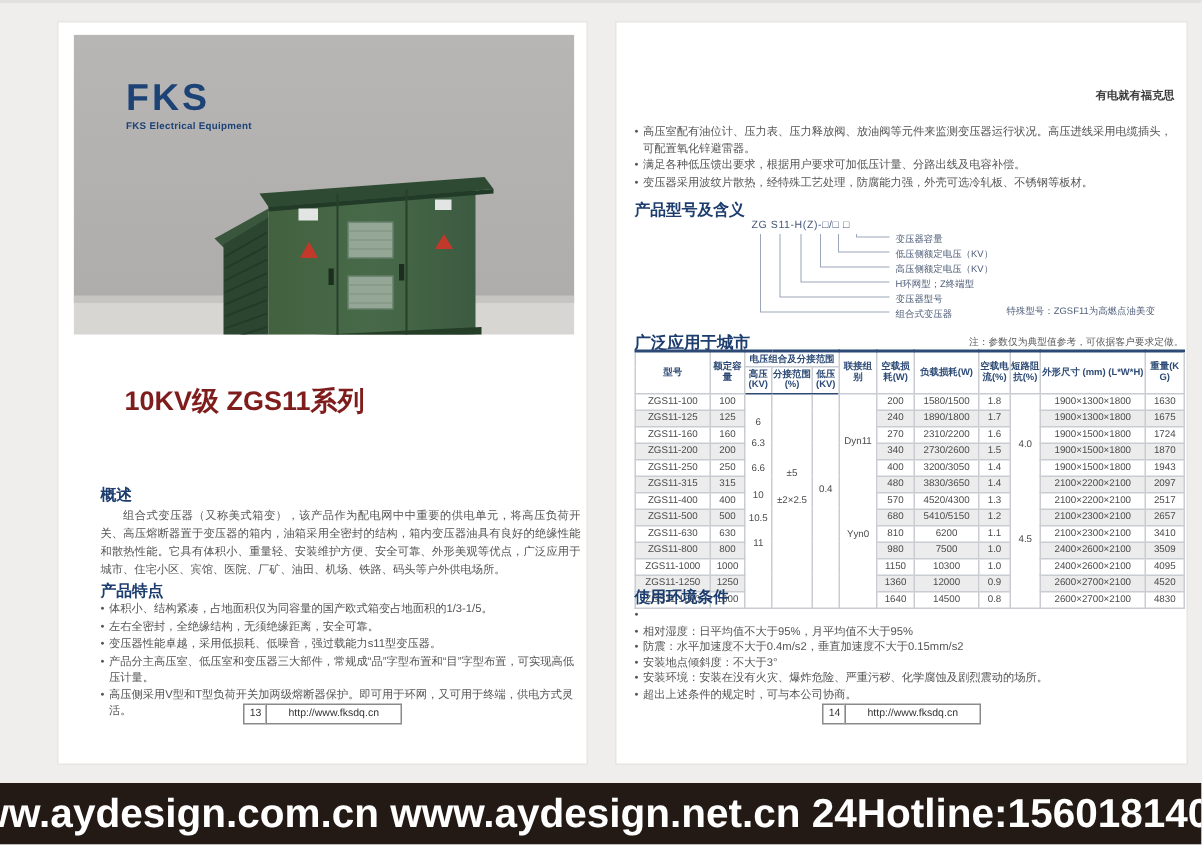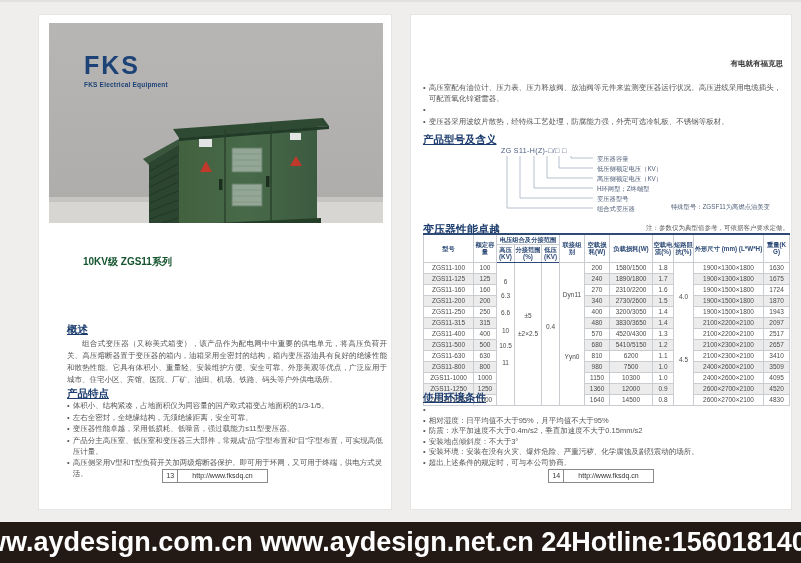--- a/index.html
+++ b/index.html
@@ -8,22 +8,22 @@
   .stage { position:absolute; left:0; top:0; width:801px; height:522px; background:#efeeec; border-top:2px solid #e2e1df; }
   .page { position:absolute; top:12px; height:496px; background:#ffffff; border:1px solid #e6e5e3; }
   .page.left  { left:38px;  width:354px; }
   .page.right { left:410px; width:382px; }
 
   
   .photo { position:absolute; left:10px; top:8px; width:334px; height:200px; overflow:hidden; }
   .logo { position:absolute; left:35px; top:30px; color:#1d4276; }
   .logo-text { font-size:25px; font-weight:800; letter-spacing:2px; line-height:1; }
   .logo-sub { font-size:6.5px; font-weight:700; margin-top:3px; letter-spacing:.2px; }
-  .prod-title { position:absolute; left:44px; top:240px; color:#14532d; font-size:10px; font-weight:700; line-height:1.35; }
-  .sec-h { position:absolute; color:#1c3d6e; font-size:10.5px; font-weight:700;text-decoration:underline; }
+  .prod-title { position:absolute; left:44px; top:240px; color:#7f1d1d; font-size:18px; font-weight:700; line-height:1.35; }
+  .sec-h { position:absolute; color:#1c3d6e; font-size:10.5px; font-weight:700; }
   .body-text { position:absolute; font-size:7.5px; color:#555; line-height:1.6; text-align:justify; }
   .indent { text-indent:2em; }
   .blist { position:absolute; }
   .bullet-item { display:flex; gap:3px; font-size:7.5px; color:#555; line-height:1.42; margin-bottom:1px; }
   .bullet-item .bm { color:#555; flex:0 0 auto; }
   .page-footer { position:absolute; left:0; right:0; display:flex; justify-content:center; gap:0; }
   .pg-no, .pg-url { border:1px solid #8a8a8a; height:14px; line-height:12px; font-size:7px; color:#333; background:#fff; }
   .pg-no { width:16px; text-align:center; }
   .pg-url { padding:0 14px; margin-left:-1px; }
 
@@ -174,20 +174,21 @@
 
     <div class="slogan">有电就有福克思</div>
 
     <div class="blist" style="left:12px; top:68px; width:360px;">
         <div class="bullet-item">
           <span class="bm">•</span>
           <span>高压室配有油位计、压力表、压力释放阀、放油阀等元件来监测变压器运行状况。高压进线采用电缆插头，可配置氧化锌避雷器。</span>
         </div>
         <div class="bullet-item">
           <span class="bm">•</span>
+          <span>满足各种低压馈出要求，根据用户要求可加低压计量、分路出线及电容补偿。</span>
         </div>
         <div class="bullet-item">
           <span class="bm">•</span>
           <span>变压器采用波纹片散热，经特殊工艺处理，防腐能力强，外壳可选冷轧板、不锈钢等板材。</span>
         </div>
       </div>
 
     <div class="sec-h" style="left:12px; top:118px;">产品型号及含义</div>
 
     <div class="diagram">
@@ -205,21 +206,21 @@
       <div class="dg-label" style="top:10px;">变压器容量</div>
       <div class="dg-label" style="top:20px;">低压侧额定电压（KV）</div>
       <div class="dg-label" style="top:30px;">高压侧额定电压（KV）</div>
       <div class="dg-label" style="top:40px;">H环网型；Z终端型</div>
       <div class="dg-label" style="top:50px;">变压器型号</div>
       <div class="dg-label" style="top:60px;">组合式变压器</div>
       <div class="special-note">特殊型号：ZGSF11为高燃点油美变</div>
     </div>
 
     <div class="params-row">
-      <span class="sec-h" style="position:static;font-size:11px;">变压器性能卓越</span>
+      <span class="sec-h" style="position:static;font-size:11px;">广泛应用于城市</span>
       <span class="note">注：参数仅为典型值参考，可依据客户要求定做。</span>
     </div>
 
     <table class="params">
       <colgroup>
         <col style="width:50px">
           <col style="width:23px">
           <col style="width:18px">
           <col style="width:27px">
         <col style="width:18px">

